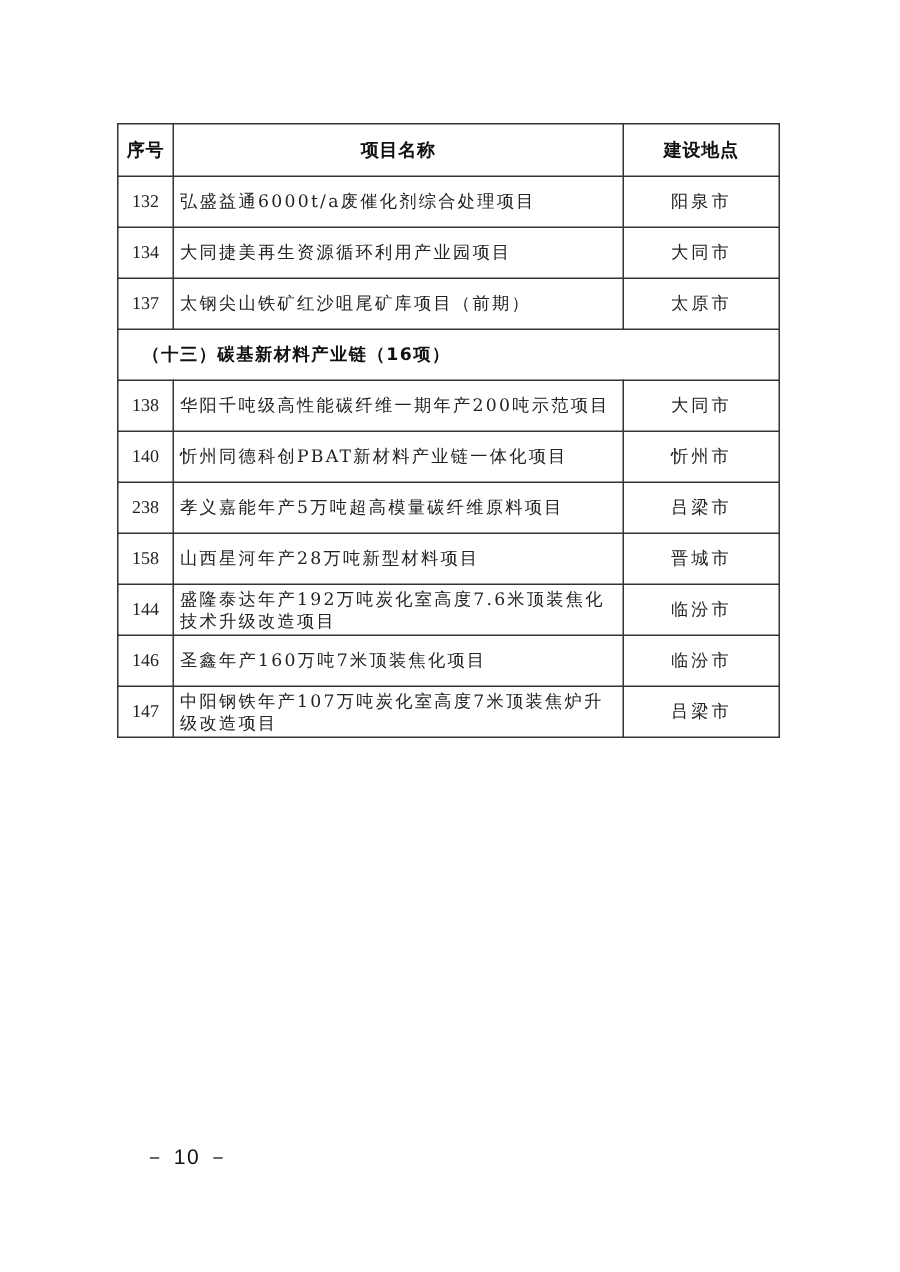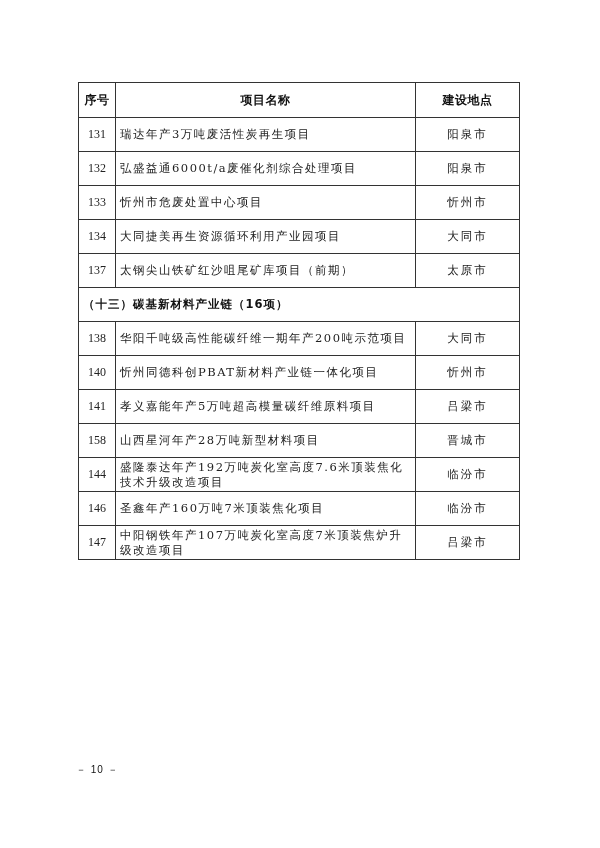--- a/index.html
+++ b/index.html
@@ -53,33 +53,33 @@
       padding-left: 4px;
       padding-right: 6px;
     }
     td.loc {
       text-align: center;
       letter-spacing: 2px;
     }
     tr.data-row td { height: 33px; }
     tr.section-row td {
       height: 33px;
-      padding-left: 4px;
+      padding-left: 16px;
       font-family: "DejaVu Sans", "Liberation Sans", sans-serif;
       font-weight: bold;
       font-size: 11.5px;
       letter-spacing: 1px;
       color: #111111;
     }
     .page-number {
       position: absolute;
-      left: 76px;
+      left: 96px;
       top: 763px;
       font-family: "Liberation Sans", sans-serif;
-      font-size: 10px;
+      font-size: 14px;
       color: #111111;
       letter-spacing: 1px;
     }
   </style>
 </head>
 <body>
 
 <table class="page-table">
   <colgroup>
     <col class="col-no">
@@ -88,33 +88,23 @@
   </colgroup>
   <thead>
     <tr>
       <th>序号</th>
       <th>项目名称</th>
       <th>建设地点</th>
     </tr>
   </thead>
   <tbody>
     <tr class="data-row">
-      <td class="no">131</td>
-      <td class="name">瑞达年产3万吨废活性炭再生项目</td>
-      <td class="loc">阳泉市</td>
-    </tr>
-    <tr class="data-row">
       <td class="no">132</td>
       <td class="name">弘盛益通6000t/a废催化剂综合处理项目</td>
       <td class="loc">阳泉市</td>
-    </tr>
-    <tr class="data-row">
-      <td class="no">133</td>
-      <td class="name">忻州市危废处置中心项目</td>
-      <td class="loc">忻州市</td>
     </tr>
     <tr class="data-row">
       <td class="no">134</td>
       <td class="name">大同捷美再生资源循环利用产业园项目</td>
       <td class="loc">大同市</td>
     </tr>
     <tr class="data-row">
       <td class="no">137</td>
       <td class="name">太钢尖山铁矿红沙咀尾矿库项目（前期）</td>
       <td class="loc">太原市</td>
@@ -126,21 +116,21 @@
       <td class="no">138</td>
       <td class="name">华阳千吨级高性能碳纤维一期年产200吨示范项目</td>
       <td class="loc">大同市</td>
     </tr>
     <tr class="data-row">
       <td class="no">140</td>
       <td class="name">忻州同德科创PBAT新材料产业链一体化项目</td>
       <td class="loc">忻州市</td>
     </tr>
     <tr class="data-row">
-      <td class="no">141</td>
+      <td class="no">238</td>
       <td class="name">孝义嘉能年产5万吨超高模量碳纤维原料项目</td>
       <td class="loc">吕梁市</td>
     </tr>
     <tr class="data-row">
       <td class="no">158</td>
       <td class="name">山西星河年产28万吨新型材料项目</td>
       <td class="loc">晋城市</td>
     </tr>
     <tr class="data-row">
       <td class="no">144</td>

